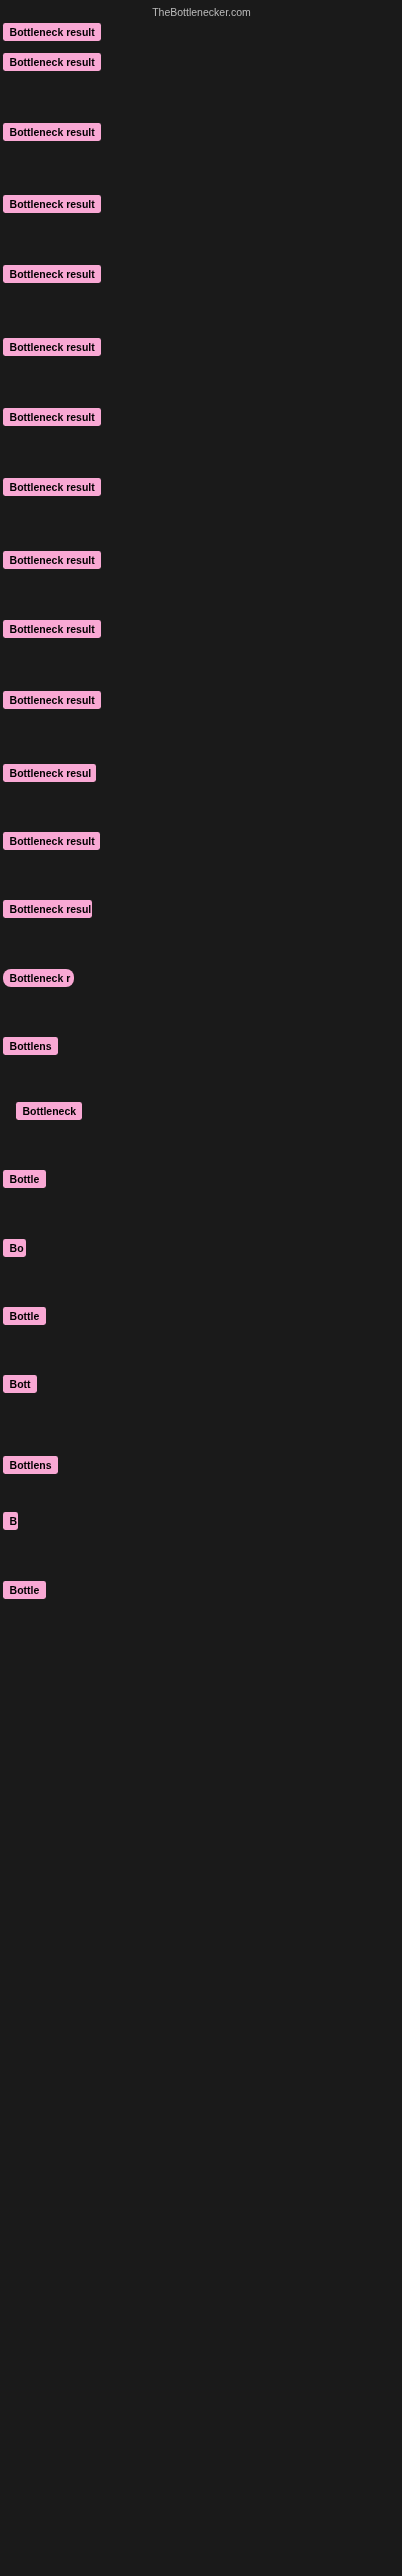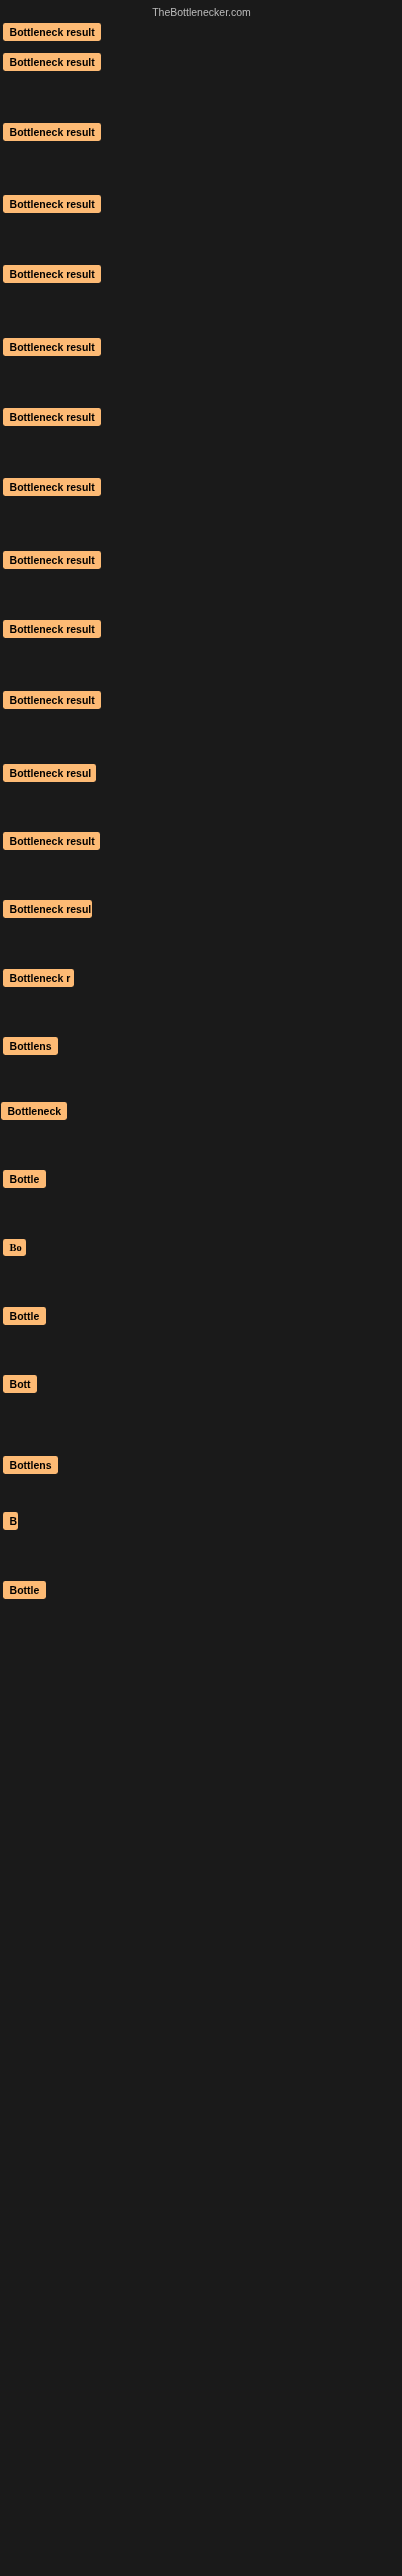--- a/index.html
+++ b/index.html
@@ -11,21 +11,21 @@
     body {
       width: 403px;
       min-height: 2576px;
       background-color: #1a1a1a;
       font-family: Arial, sans-serif;
       position: relative;
     }
 
     .bottleneck-badge {
       display: inline-block;
-      background-color: #fdba74;
+      background-color: #f9a8d4;
       color: #000000;
       font-size: 10.5px;
       font-weight: bold;
       padding: 3.2px 6.4px;
       border-radius: 2.4px;
       white-space: nowrap;
       overflow: hidden;
     }
   </style>
 </head>
@@ -43,24 +43,24 @@
     <div style="position: absolute; top: 242px; left: 3.2px;"><span class="bottleneck-badge" style="max-width: 105px;">Bottleneck result</span></div>
     <div style="position: absolute; top: 315px; left: 3.2px;"><span class="bottleneck-badge" style="max-width: 105px;">Bottleneck result</span></div>
     <div style="position: absolute; top: 385px; left: 3.2px;"><span class="bottleneck-badge" style="max-width: 105px;">Bottleneck result</span></div>
     <div style="position: absolute; top: 455px; left: 3.2px;"><span class="bottleneck-badge" style="max-width: 105px;">Bottleneck result</span></div>
     <div style="position: absolute; top: 528px; left: 3.2px;"><span class="bottleneck-badge" style="max-width: 105px;">Bottleneck result</span></div>
     <div style="position: absolute; top: 597px; left: 3.2px;"><span class="bottleneck-badge" style="max-width: 105px;">Bottleneck result</span></div>
     <div style="position: absolute; top: 668px; left: 3.2px;"><span class="bottleneck-badge" style="max-width: 105px;">Bottleneck result</span></div>
     <div style="position: absolute; top: 741px; left: 3.2px;"><span class="bottleneck-badge" style="max-width: 93px;">Bottleneck resul</span></div>
     <div style="position: absolute; top: 809px; left: 3.2px;"><span class="bottleneck-badge" style="max-width: 97px;">Bottleneck result</span></div>
     <div style="position: absolute; top: 877px; left: 3.2px;"><span class="bottleneck-badge" style="max-width: 89px;">Bottleneck resul</span></div>
-    <div style="position: absolute; top: 946px; left: 3.2px;"><span class="bottleneck-badge" style="max-width: 71px;">Bottleneck r</span></div>
+    <div style="position: absolute; top: 946px; left: 3.2px;"><span class="bottleneck-badge" style="max-width: 71px; border-radius: 8px;">Bottleneck r</span></div>
     <div style="position: absolute; top: 1014px; left: 3.2px;"><span class="bottleneck-badge" style="max-width: 56px;">Bottlens</span></div>
-    <div style="position: absolute; top: 1079px; left: 1px;"><span class="bottleneck-badge" style="max-width: 66px;">Bottleneck</span></div>
+    <div style="position: absolute; top: 1079px; left: 16px;"><span class="bottleneck-badge" style="max-width: 66px;">Bottleneck</span></div>
     <div style="position: absolute; top: 1147px; left: 3.2px;"><span class="bottleneck-badge" style="max-width: 47px;">Bottle</span></div>
-    <div style="position: absolute; top: 1216px; left: 3.2px;"><span class="bottleneck-badge" style="max-width: 22.5px; font-family: Liberation Serif, serif;">Bo</span></div>
+    <div style="position: absolute; top: 1216px; left: 3.2px;"><span class="bottleneck-badge" style="max-width: 22.5px;">Bo</span></div>
     <div style="position: absolute; top: 1284px; left: 3.2px;"><span class="bottleneck-badge" style="max-width: 47px;">Bottle</span></div>
     <div style="position: absolute; top: 1352px; left: 3.2px;"><span class="bottleneck-badge" style="max-width: 34px;">Bott</span></div>
     <div style="position: absolute; top: 1421px; left: 3.2px; margin-top: 12px;"><span class="bottleneck-badge" style="max-width: 55px;">Bottlens</span></div>
     <div style="position: absolute; top: 1489px; left: 3.2px;"><span class="bottleneck-badge" style="max-width: 14.5px;">B</span></div>
     <div style="position: absolute; top: 1558px; left: 3.2px;"><span class="bottleneck-badge" style="max-width: 47px;">Bottle</span></div>
   </div>
 
 
 </body></html>

